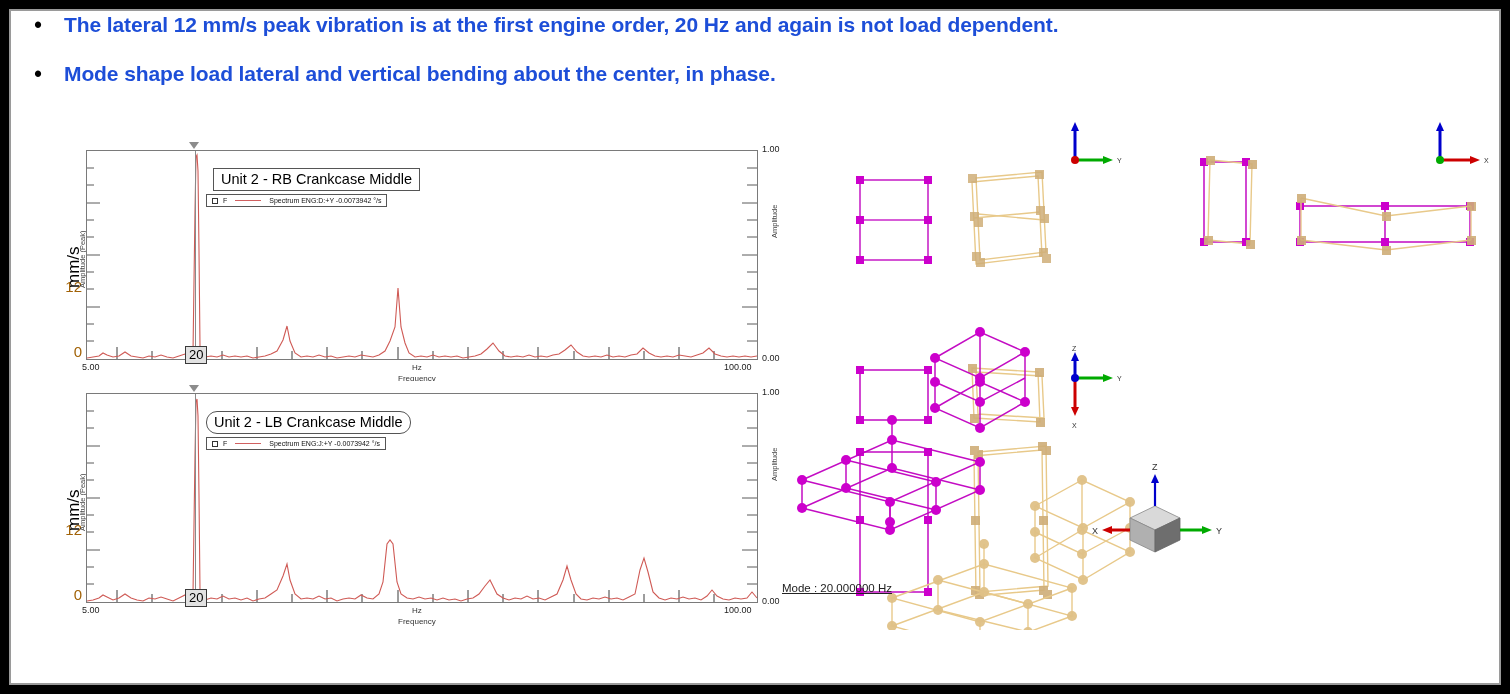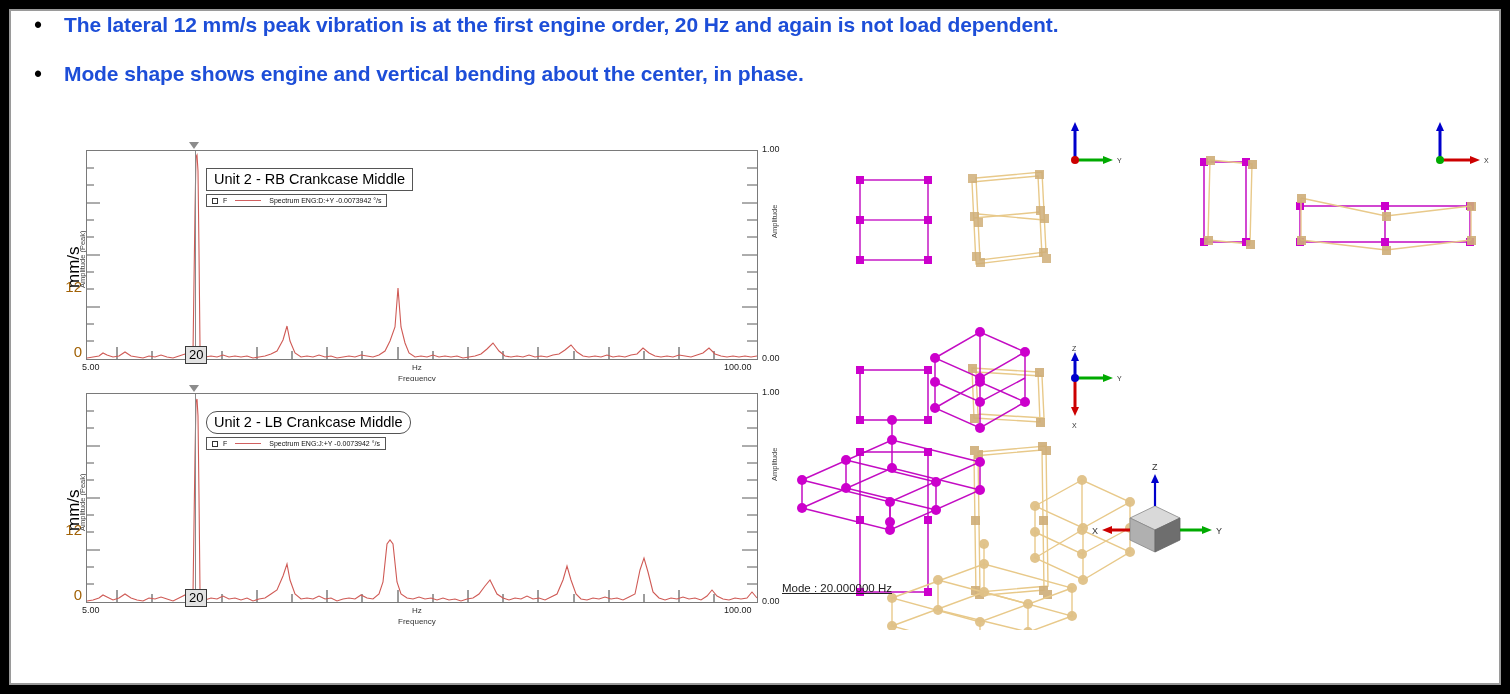--- a/index.html
+++ b/index.html
@@ -172,21 +172,21 @@
   <div id="frame-outer"></div>
   <div id="frame-inner"></div>
 
   <div id="bullets">
     <div class="bullet">
       <div class="bullet-dot">•</div>
       <div class="bullet-text">The lateral 12 mm/s peak vibration is at the first engine order, 20 Hz and again is not load dependent.</div>
     </div>
     <div class="bullet">
       <div class="bullet-dot">•</div>
-      <div class="bullet-text">Mode shape shows engine and vertical bending about the center, in phase.</div>
+      <div class="bullet-text">Mode shape load lateral and vertical bending about the center, in phase.</div>
     </div>
   </div>
 
   <div class="chart" id="chart-rb" style="left:48px; top:138px; width:740px; height:250px;">
 
     <div class="ylabel-major" style="left:-2px; top:140px; width:36px;">12</div>
     <div class="ylabel-major" style="left:-2px; top:205px; width:36px;">0</div>
 
     <div class="axis-title-v" style="left:16px; top:150px; font-size:17px;">mm/s</div>
     <div class="axis-title-v" style="left:30px; top:150px; font-size:7.5px; color:#444;">Amplitude (Peak)</div>
@@ -253,21 +253,21 @@
                   592,204 598,205 604,206 610,204 616,202 622,197 628,203 634,205 640,206 646,205 652,206 658,205 664,206 670,205"></polyline>
       </svg>
 
       <div class="cursor-line" style="left:108px; top:0px; height:210px;"></div>
     </div>
 
     <div class="cursor-flag" style="left:141px; top:4px;"></div>
 
     <div class="cursor-badge" style="left:137px; top:208px;">20</div>
 
-    <div class="title-box" style="left:158px; top:30px;">Unit 2 - RB Crankcase Middle</div>
+    <div class="title-box" style="left:165px; top:30px;">Unit 2 - RB Crankcase Middle</div>
 
     <div class="legend-box" style="left:158px; top:56px;">
       <span class="legend-chk"></span>
       <span>F</span>
       <span class="legend-line"></span>
       <span>Spectrum ENG:D:+Y  -0.0073942 °/s</span>
     </div>
 
     <div class="corner-lab" style="left:714px; top:6px;">1.00</div>
     <div class="corner-lab" style="left:714px; top:215px;">0.00</div>

